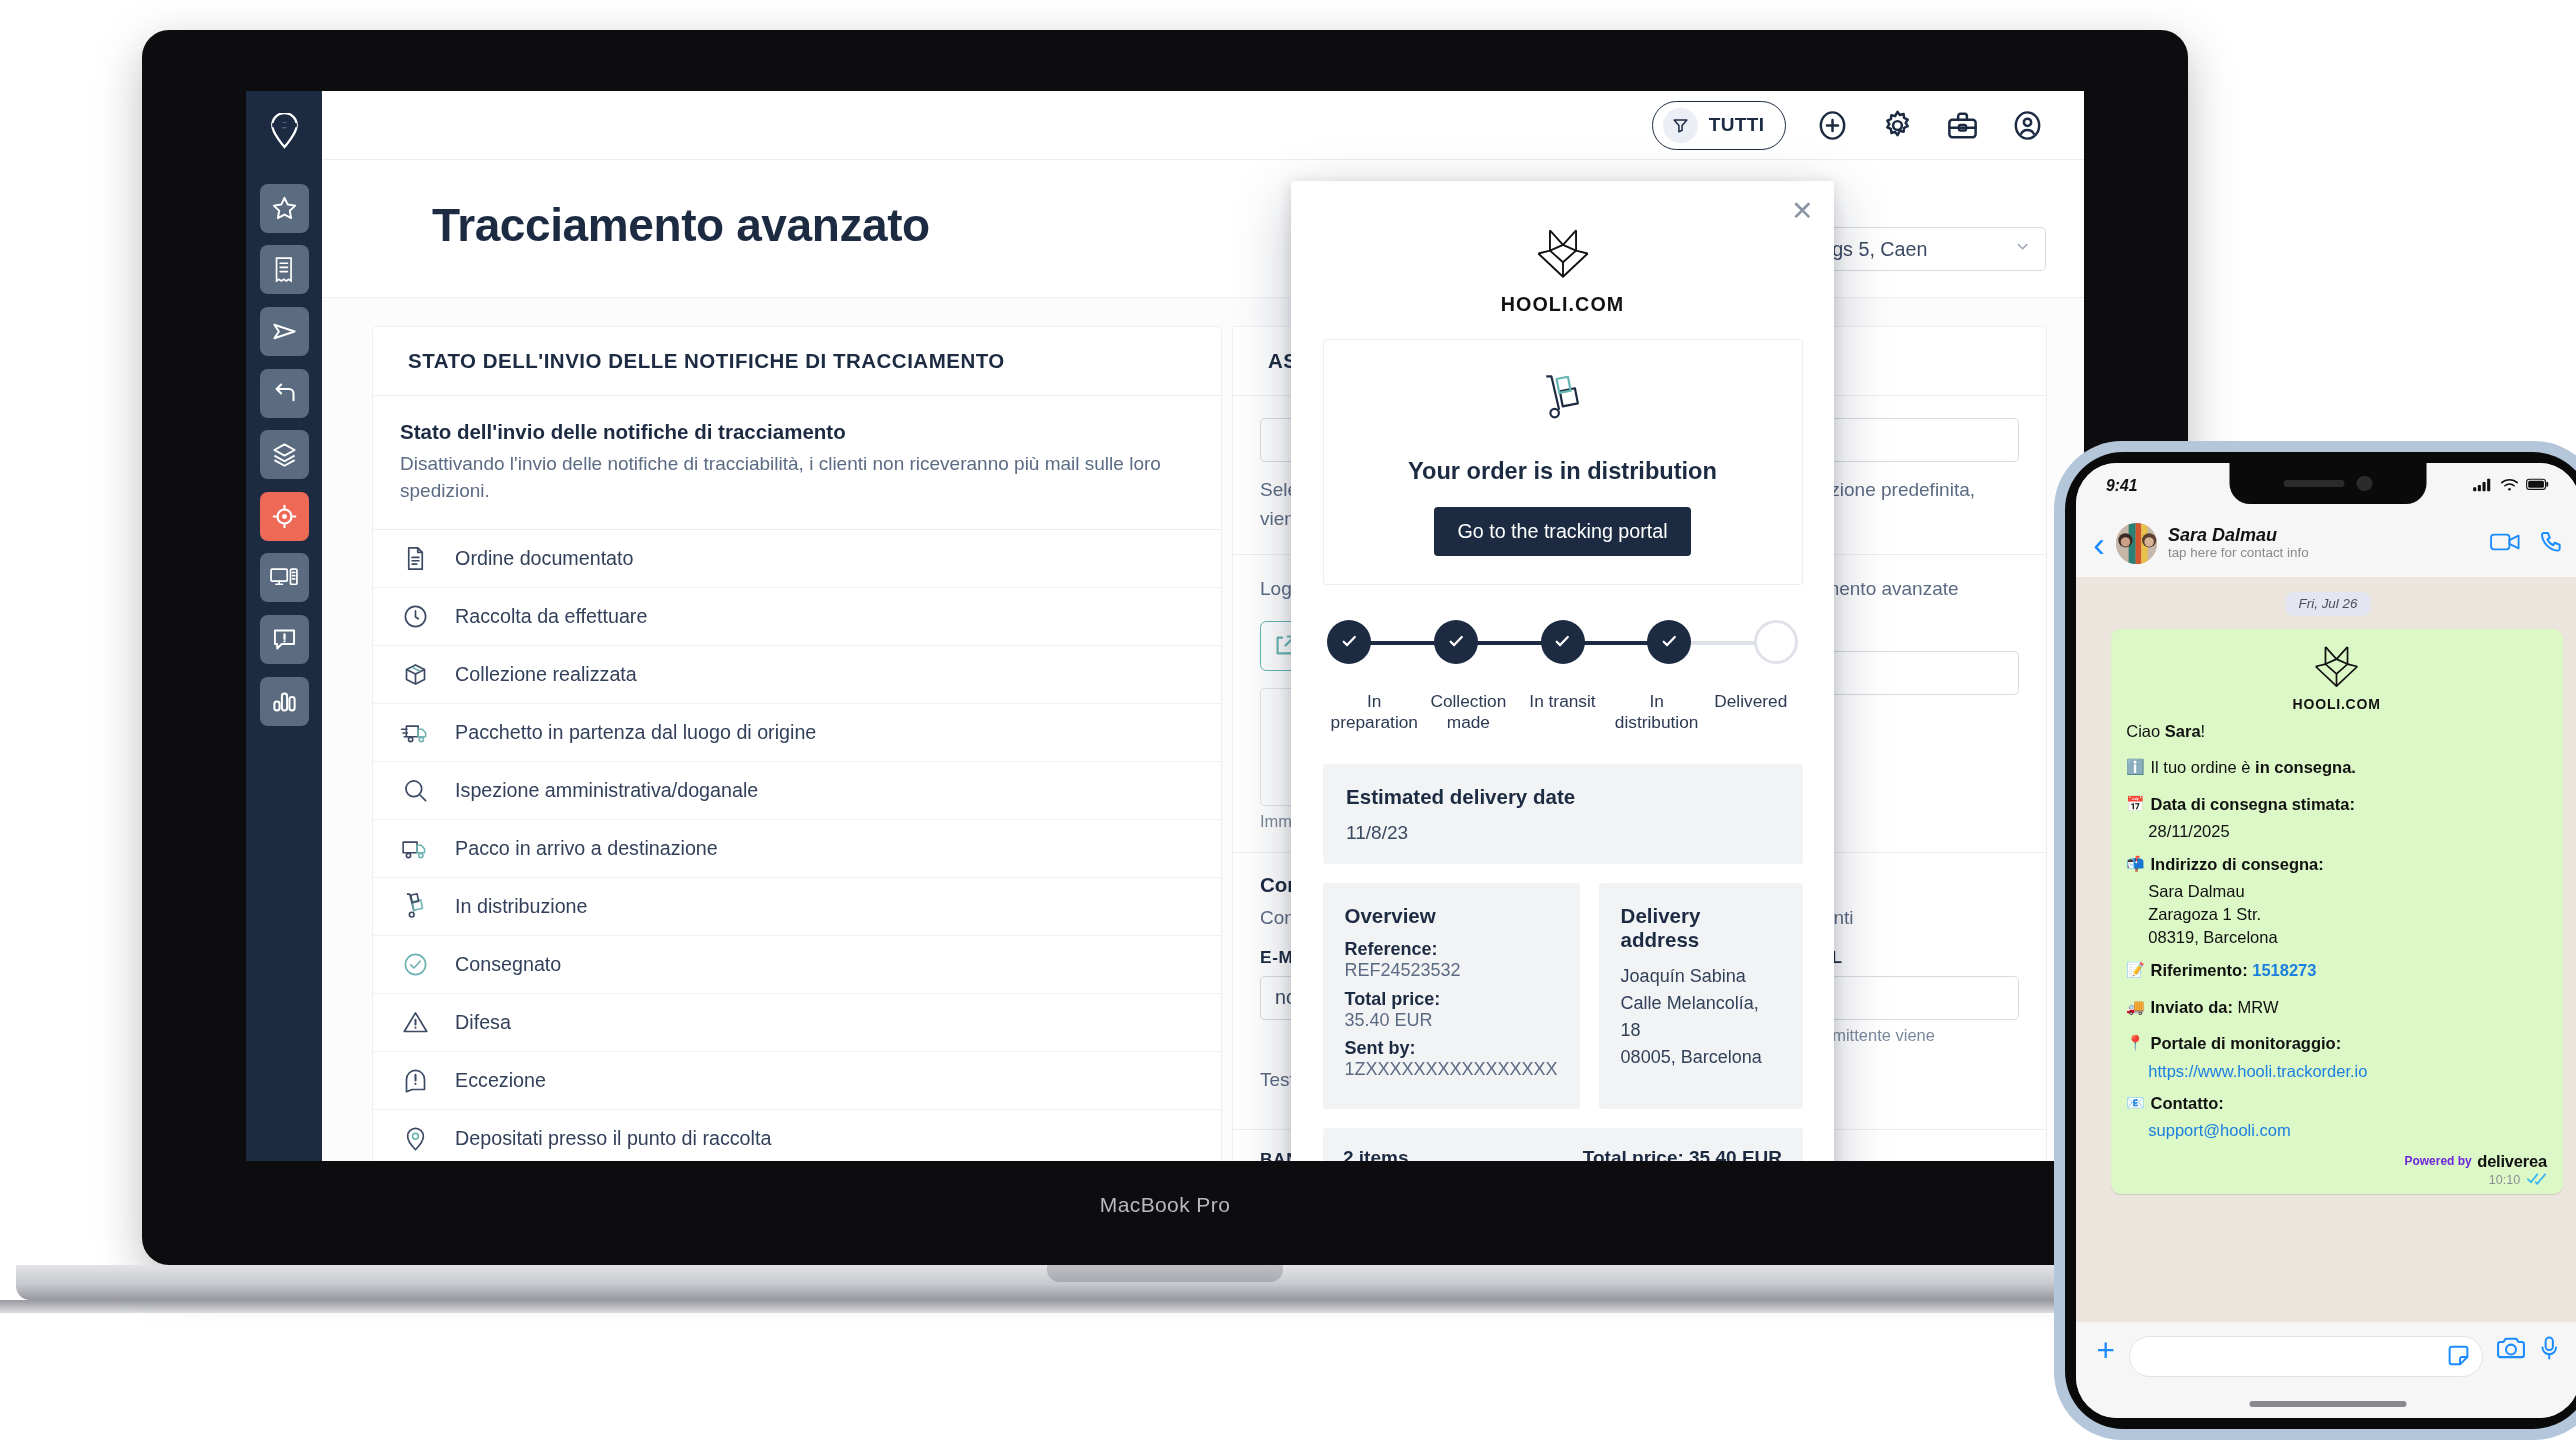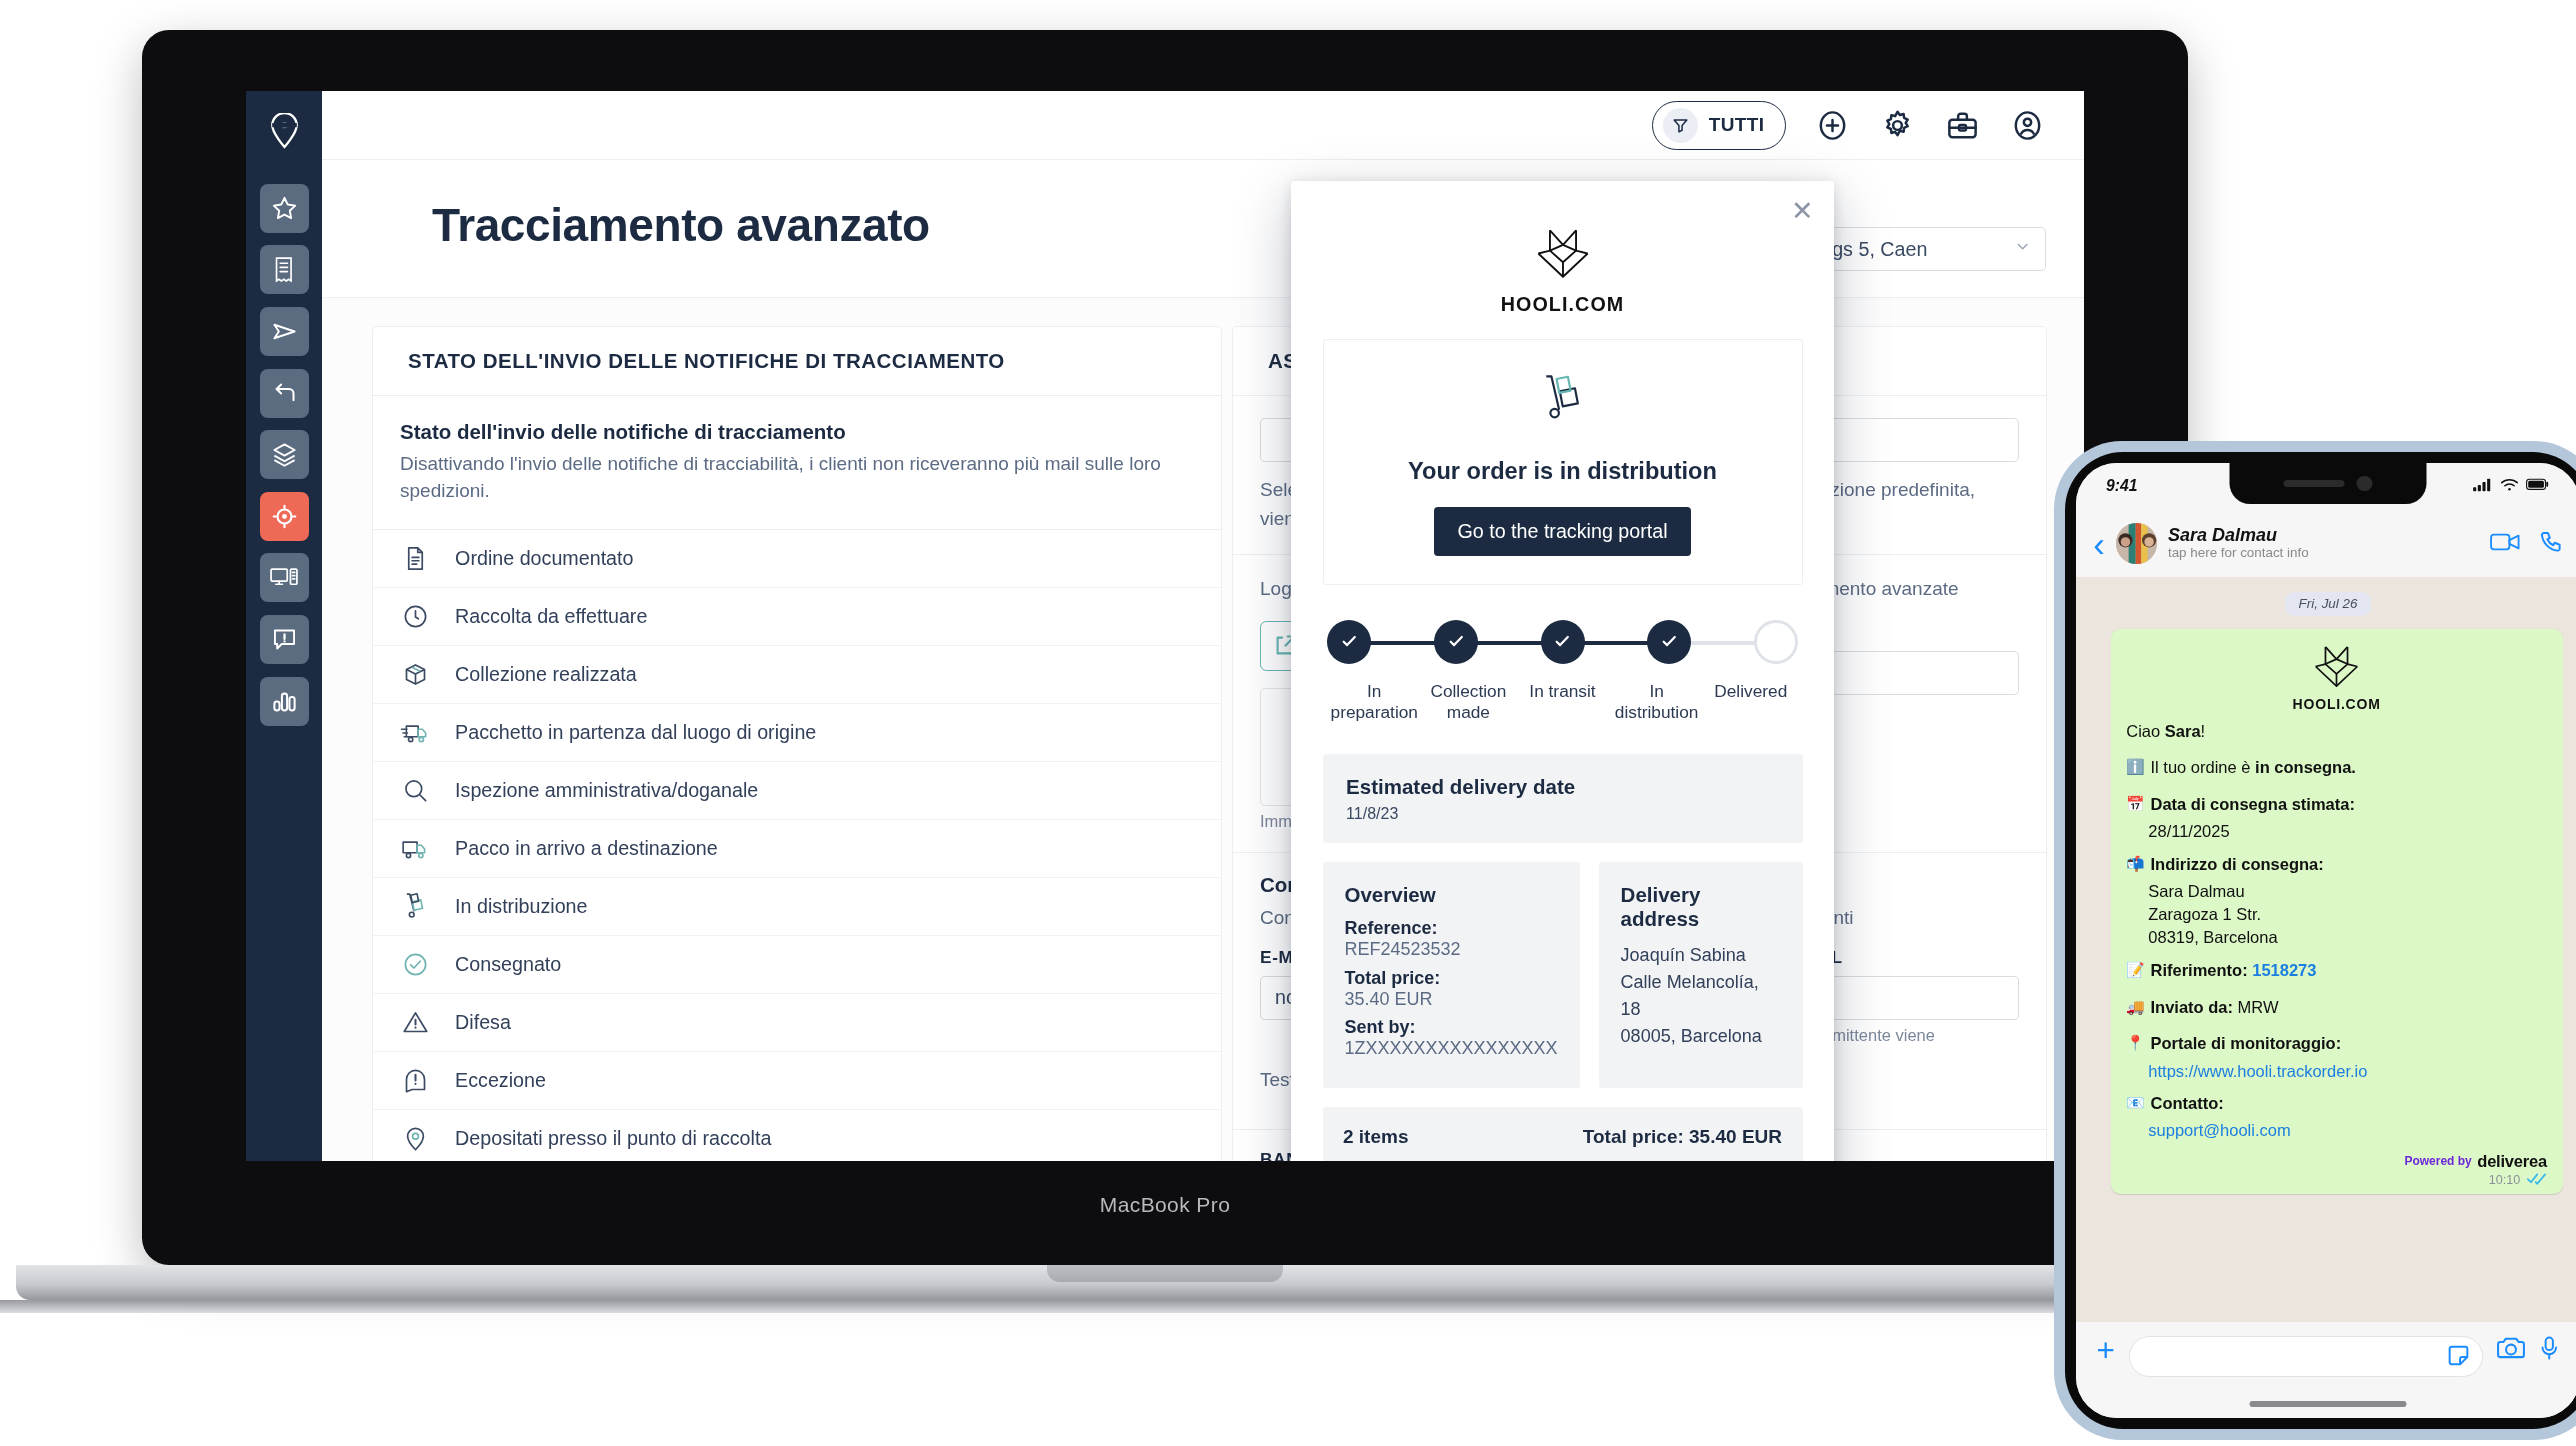--- a/index.html
+++ b/index.html
@@ -124,26 +124,26 @@
   .hero { border:0.8px solid #eceef1; border-radius:3.1px; margin-top:23.6px; padding: 30px 0 28px; text-align:center;}
   .hero-title { font-size:23.6px; color:#1c2b42; font-weight:600; margin-top:31px;}
   .hero-btn { display:inline-block; margin-top:22px; background:#1c2b42; color:#fff; font-size:19.7px; padding:12.6px 23.6px; border-radius:3.9px;}
 
   .steps { margin-top:35px; padding: 0 4.7px; }
   .steps-track { position:relative; height:44px; display:flex; align-items:center; justify-content:space-between;}
   .steps-line { position:absolute; left:22px; right:22px; top:21px; height:3.9px; background:#dfe2e8; }
   .steps-line-done { position:absolute; left:22px; width:66%; top:21px; height:3.9px; background:#1c2b42; }
   .step-dot { position:relative; width:44px; height:44px; border-radius:50%; background:#1c2b42; display:flex;align-items:center;justify-content:center;}
   .step-dot.pending { background:#fff; border:3.1px solid #dfe2e8; }
-  .steps-labels { display:flex; justify-content:space-between; margin-top:17px;}
+  .steps-labels { display:flex; justify-content:space-between; margin-top:27px;}
   .steps-labels span { font-size:17.3px; color:#2c3a52; width:20%; text-align:center;}
 
   .edd { margin-top:31.5px; background:#f2f3f5; border-radius:3.1px; padding:20.5px 23.6px;}
   .edd h4 { font-size:20.5px; color:#1c2b42; font-weight:700;}
-  .edd p { font-size:16px; color:#3a4a63; margin-top:6px;}
+  .edd p { font-size:19px; color:#3a4a63; margin-top:13px;}
 
   .twocol { display:flex; gap:19px; margin-top:19px;}
   .twocol .box { flex:1; background:#f2f3f5; border-radius:3.1px; padding:20.5px 22px; min-height:173px;}
   .box h4 { font-size:20.5px; color:#1c2b42; font-weight:700; margin-bottom:11px;}
   .kv-k { font-size:18px; color:#1c2b42; font-weight:600; }
   .kv-v { font-size:18px; color:#5c6b84; margin-bottom:7.9px;}
   .addr-line { font-size:18px; color:#32405a; line-height:1.5;}
 
   .items { margin-top:19px; background:#f2f3f5; border-radius:3.1px; padding:19px 20.5px;}
   .items-head { display:flex; justify-content:space-between; align-items:center; font-size:19px; color:#1c2b42; font-weight:600;}

